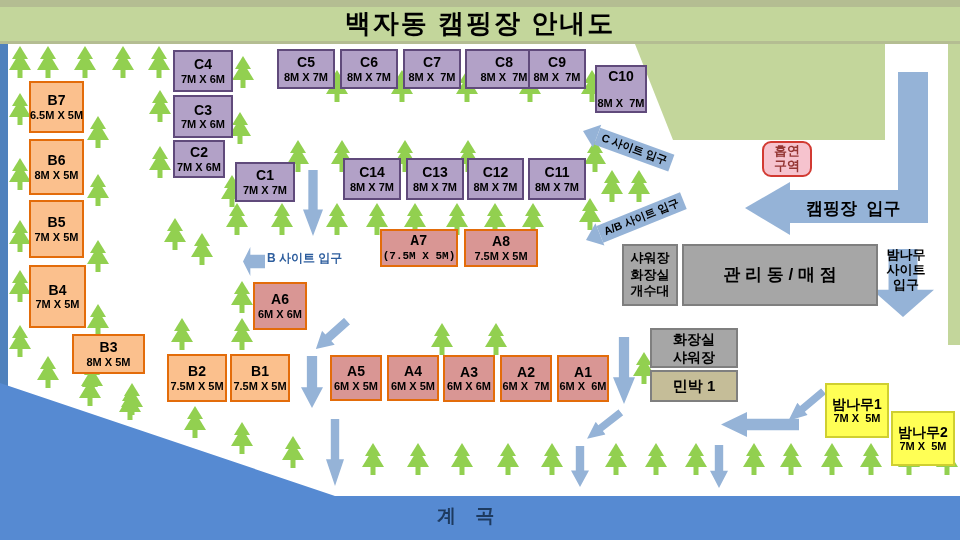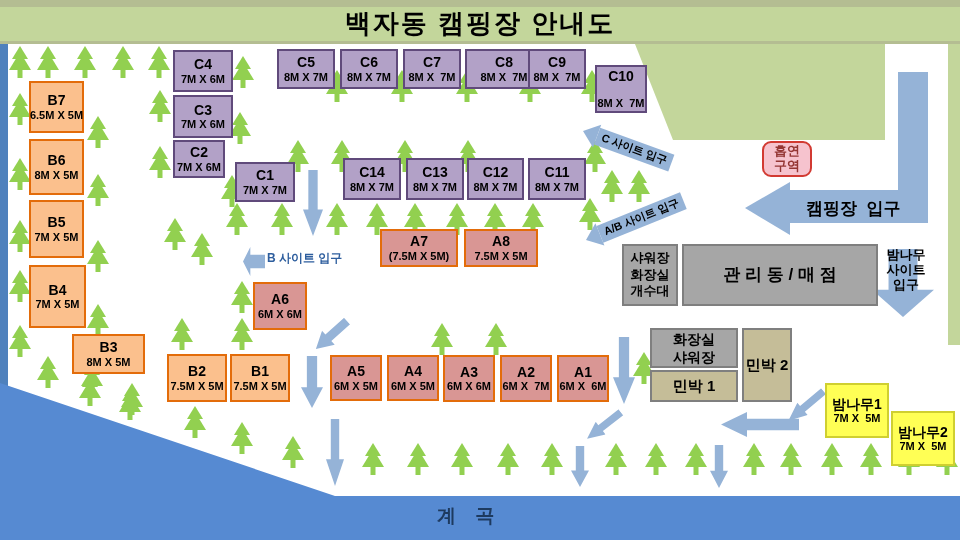--- a/index.html
+++ b/index.html
@@ -163,21 +163,21 @@
       <div class="bs">8M X 7M</div>
     </div>
     <div class="box kind-c" style="left: 467px; top: 158px; width: 57px; height: 42px;">
       <div class="bl">C12</div>
       <div class="bs">8M X 7M</div>
     </div>
     <div class="box kind-c" style="left: 528px; top: 158px; width: 58px; height: 42px;">
       <div class="bl">C11</div>
       <div class="bs">8M X 7M</div>
     </div>
-    <div class="box kind-a" style="left: 380px; top: 229px; width: 78px; height: 38px;">
+    <div class="box kind-a" style="left: 380px; top: 229px; width: 78px; height: 38px; font-family: Liberation Mono, monospace;">
       <div class="bl">A7</div>
       <div class="bs">(7.5M X 5M)</div>
     </div>
     <div class="box kind-a" style="left: 464px; top: 229px; width: 74px; height: 38px;">
       <div class="bl">A8</div>
       <div class="bs">7.5M X 5M</div>
     </div>
     <div class="box kind-a" style="left: 253px; top: 282px; width: 54px; height: 48px;">
       <div class="bl">A6</div>
       <div class="bs">6M X 6M</div>
@@ -218,23 +218,20 @@
     <div class="fac gray" style="left: 682px; top: 244px; width: 196px; height: 62px; font-size: 17px;">
       <div>관 리 동 / 매 점</div>
     </div>
     <div class="fac gray" style="left: 650px; top: 328px; width: 88px; height: 40px; font-size: 14px;">
       <div>화장실</div>
       <div>샤워장</div>
     </div>
     <div class="fac tan" style="left: 650px; top: 370px; width: 88px; height: 32px; font-size: 15px;">
       <div>민박 1</div>
     </div>
-    <div class="fac tan" style="left: 742px; top: 328px; width: 50px; height: 74px; font-size: 15px;">
-      <div>민박 2</div>
-    </div>
     <div class="fac smoke" style="left: 762px; top: 141px; width: 50px; height: 36px; font-size: 13px;">
       <div>흡연</div>
       <div>구역</div>
     </div>
     <svg width="24" height="32" viewBox="0 0 24 32" class="tree" style="left: 8px; top: 46px;">
       <polygon points="12,0 4,13 20,13" fill="#92d050"></polygon>
       <polygon points="12,6 1,24 23,24" fill="#92d050"></polygon>
       <rect x="9.5" y="23" width="5" height="9" fill="#92d050"></rect>
     </svg>
     <svg width="24" height="32" viewBox="0 0 24 32" class="tree" style="left: 36px; top: 46px;">

